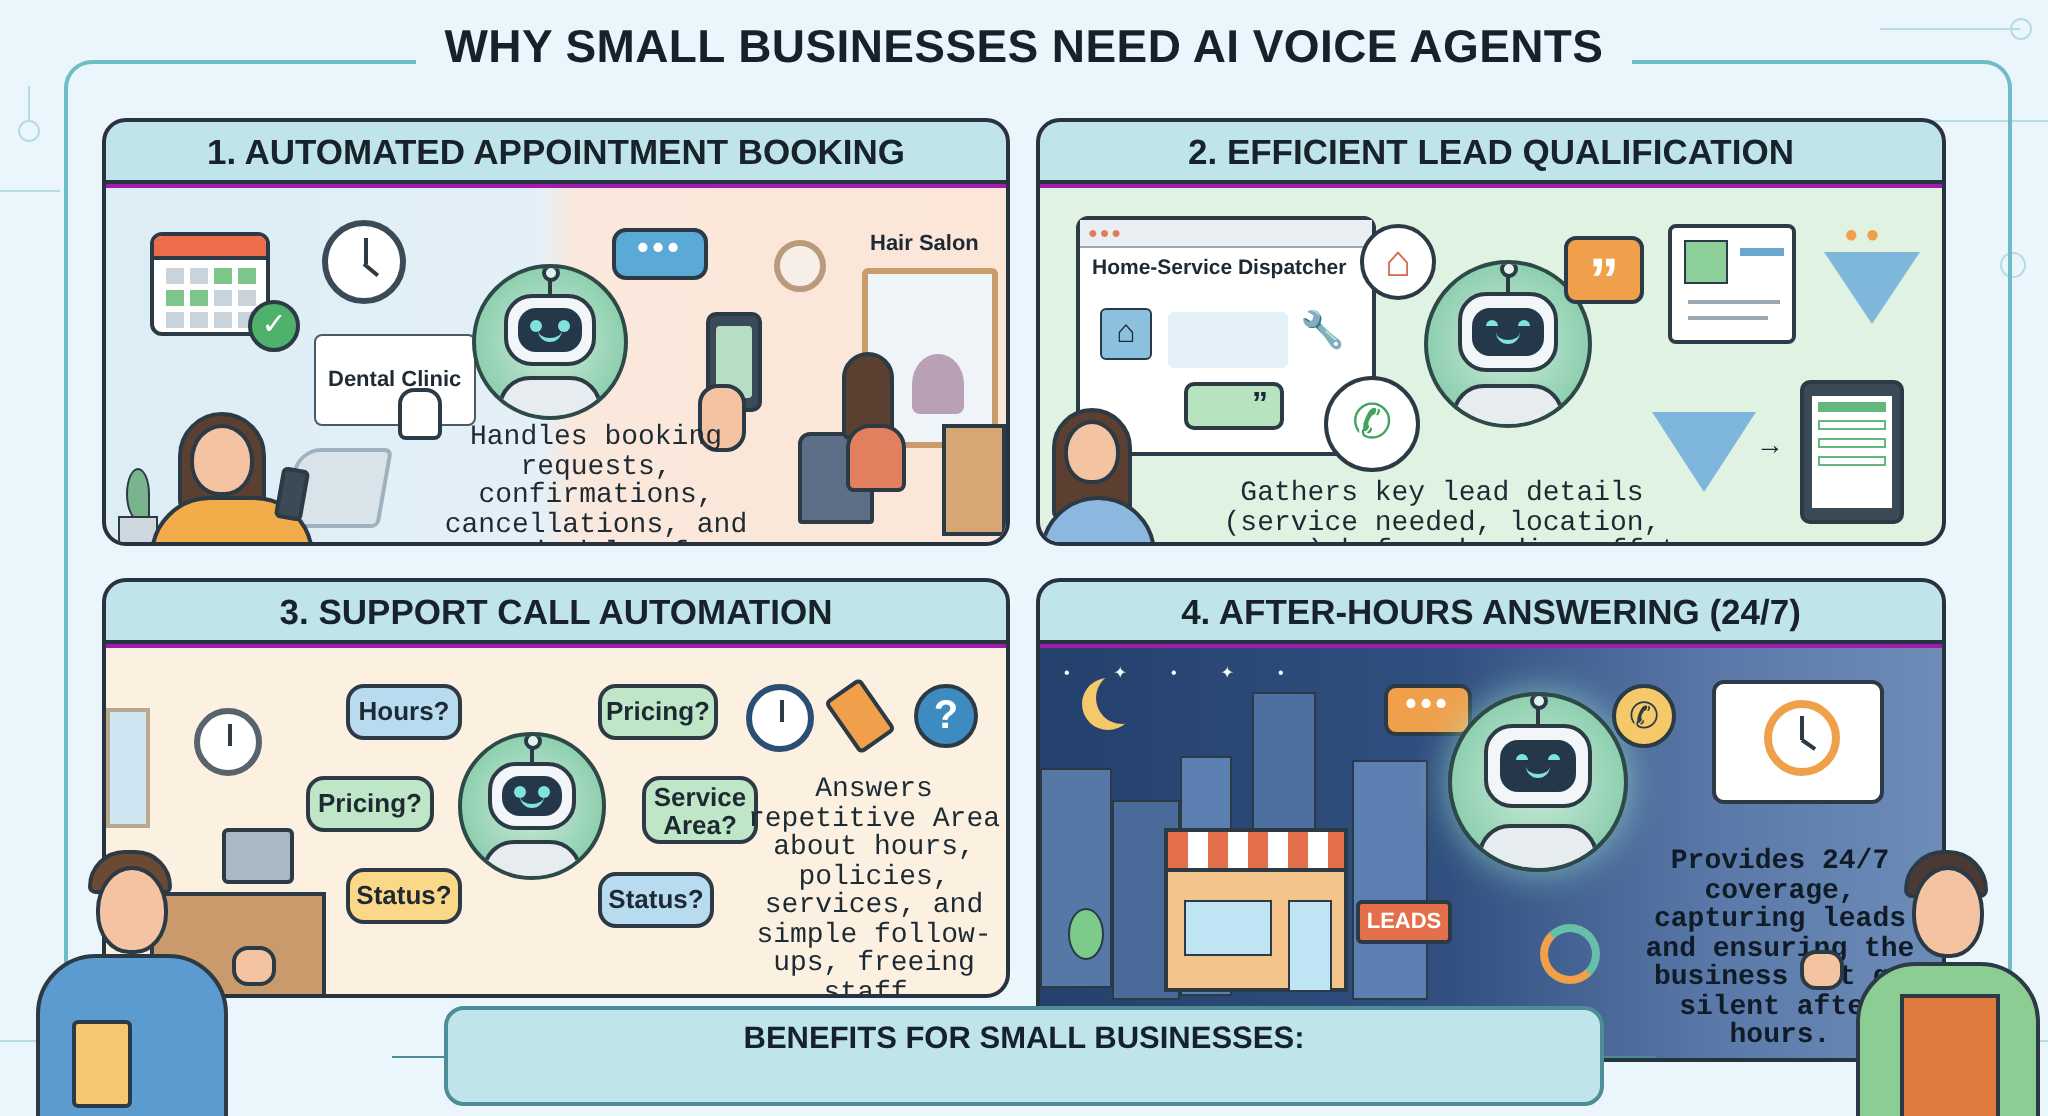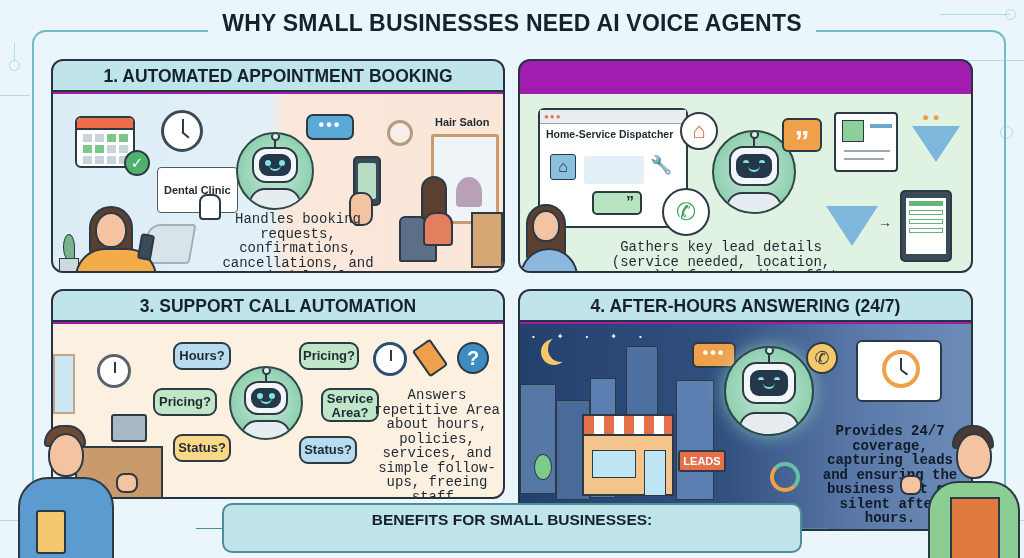--- a/index.html
+++ b/index.html
@@ -172,20 +172,21 @@
     <div class="abs" style="left:346px;top:122px;width:38px;height:46px;background:#5c6f86;border:2px solid #2b3a44;border-radius:6px 6px 2px 2px;"></div>
     <div class="person" style="left:360px;top:82px;width:50px;height:80px;">
       <div class="hair" style="left:8px;top:0;width:26px;height:44px;border-radius:14px 14px 4px 4px;"></div>
       <div class="torso" style="left:10px;top:36px;width:30px;height:34px;background:#e27f5e;border-radius:12px 12px 4px 4px;"></div>
     </div>
     <div class="caption" style="left:145px;top:118px;width:200px;">Handles booking requests, confirmations, cancellations, and reschedules for clinics, salons, etc.</div>
   </div>
 </section>
 
 <section class="panel" id="p2">
+  <div class="panel-head">2.  EFFICIENT LEAD QUALIFICATION</div>
   <div class="panel-body">
 
     <div class="abs" style="left:18px;top:14px;width:150px;height:120px;background:#fff;border:2px solid #2b3a44;border-radius:6px;">
       <div style="height:14px;background:#e9eef2;border-bottom:1.5px solid #9aa8b2;padding:2px 4px;font-size:8px;color:#e07d55;letter-spacing:1px;">●●●</div>
       <div style="font-size:10.5px;font-weight:700;padding:4px 6px;color:#1e2a33;">Home-Service Dispatcher</div>
       <div style="position:absolute;left:10px;top:44px;width:26px;height:26px;background:#8cc0df;border:1.5px solid #2b3a44;border-radius:3px;font-size:16px;text-align:center;line-height:24px;">⌂</div>
       <div style="position:absolute;left:44px;top:46px;width:60px;height:28px;background:#e3f0f8;border-radius:3px;"></div>
       <div style="position:absolute;left:110px;top:44px;font-size:18px;color:#5f6f7b;">🔧</div>
     </div>
     <div class="abs" style="left:72px;top:97px;width:50px;height:24px;background:#b7e3c0;border:2px solid #2b3a44;border-radius:5px;font-size:16px;font-weight:700;text-align:right;padding-right:6px;line-height:20px;">”</div>

